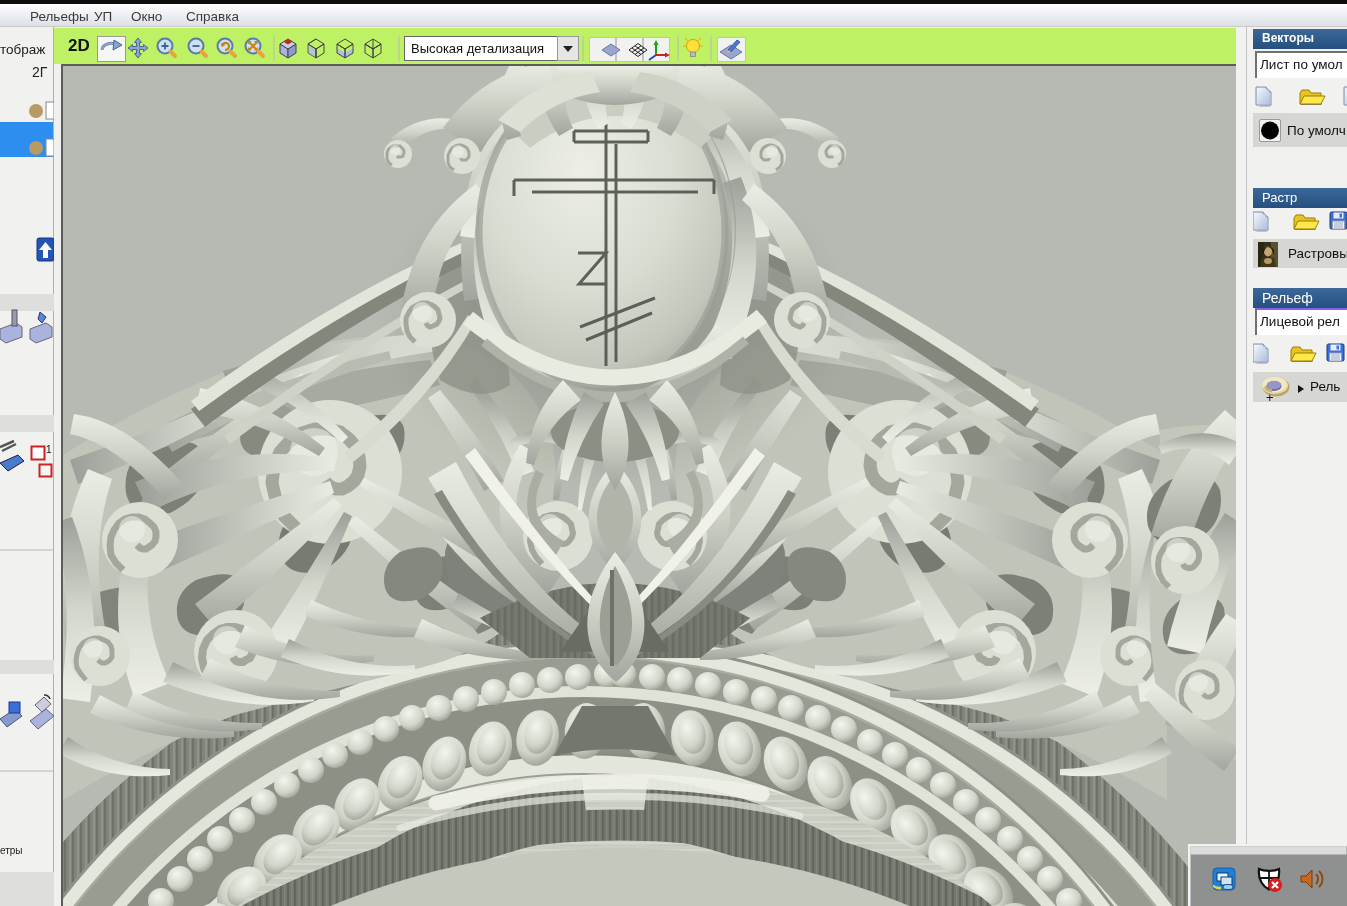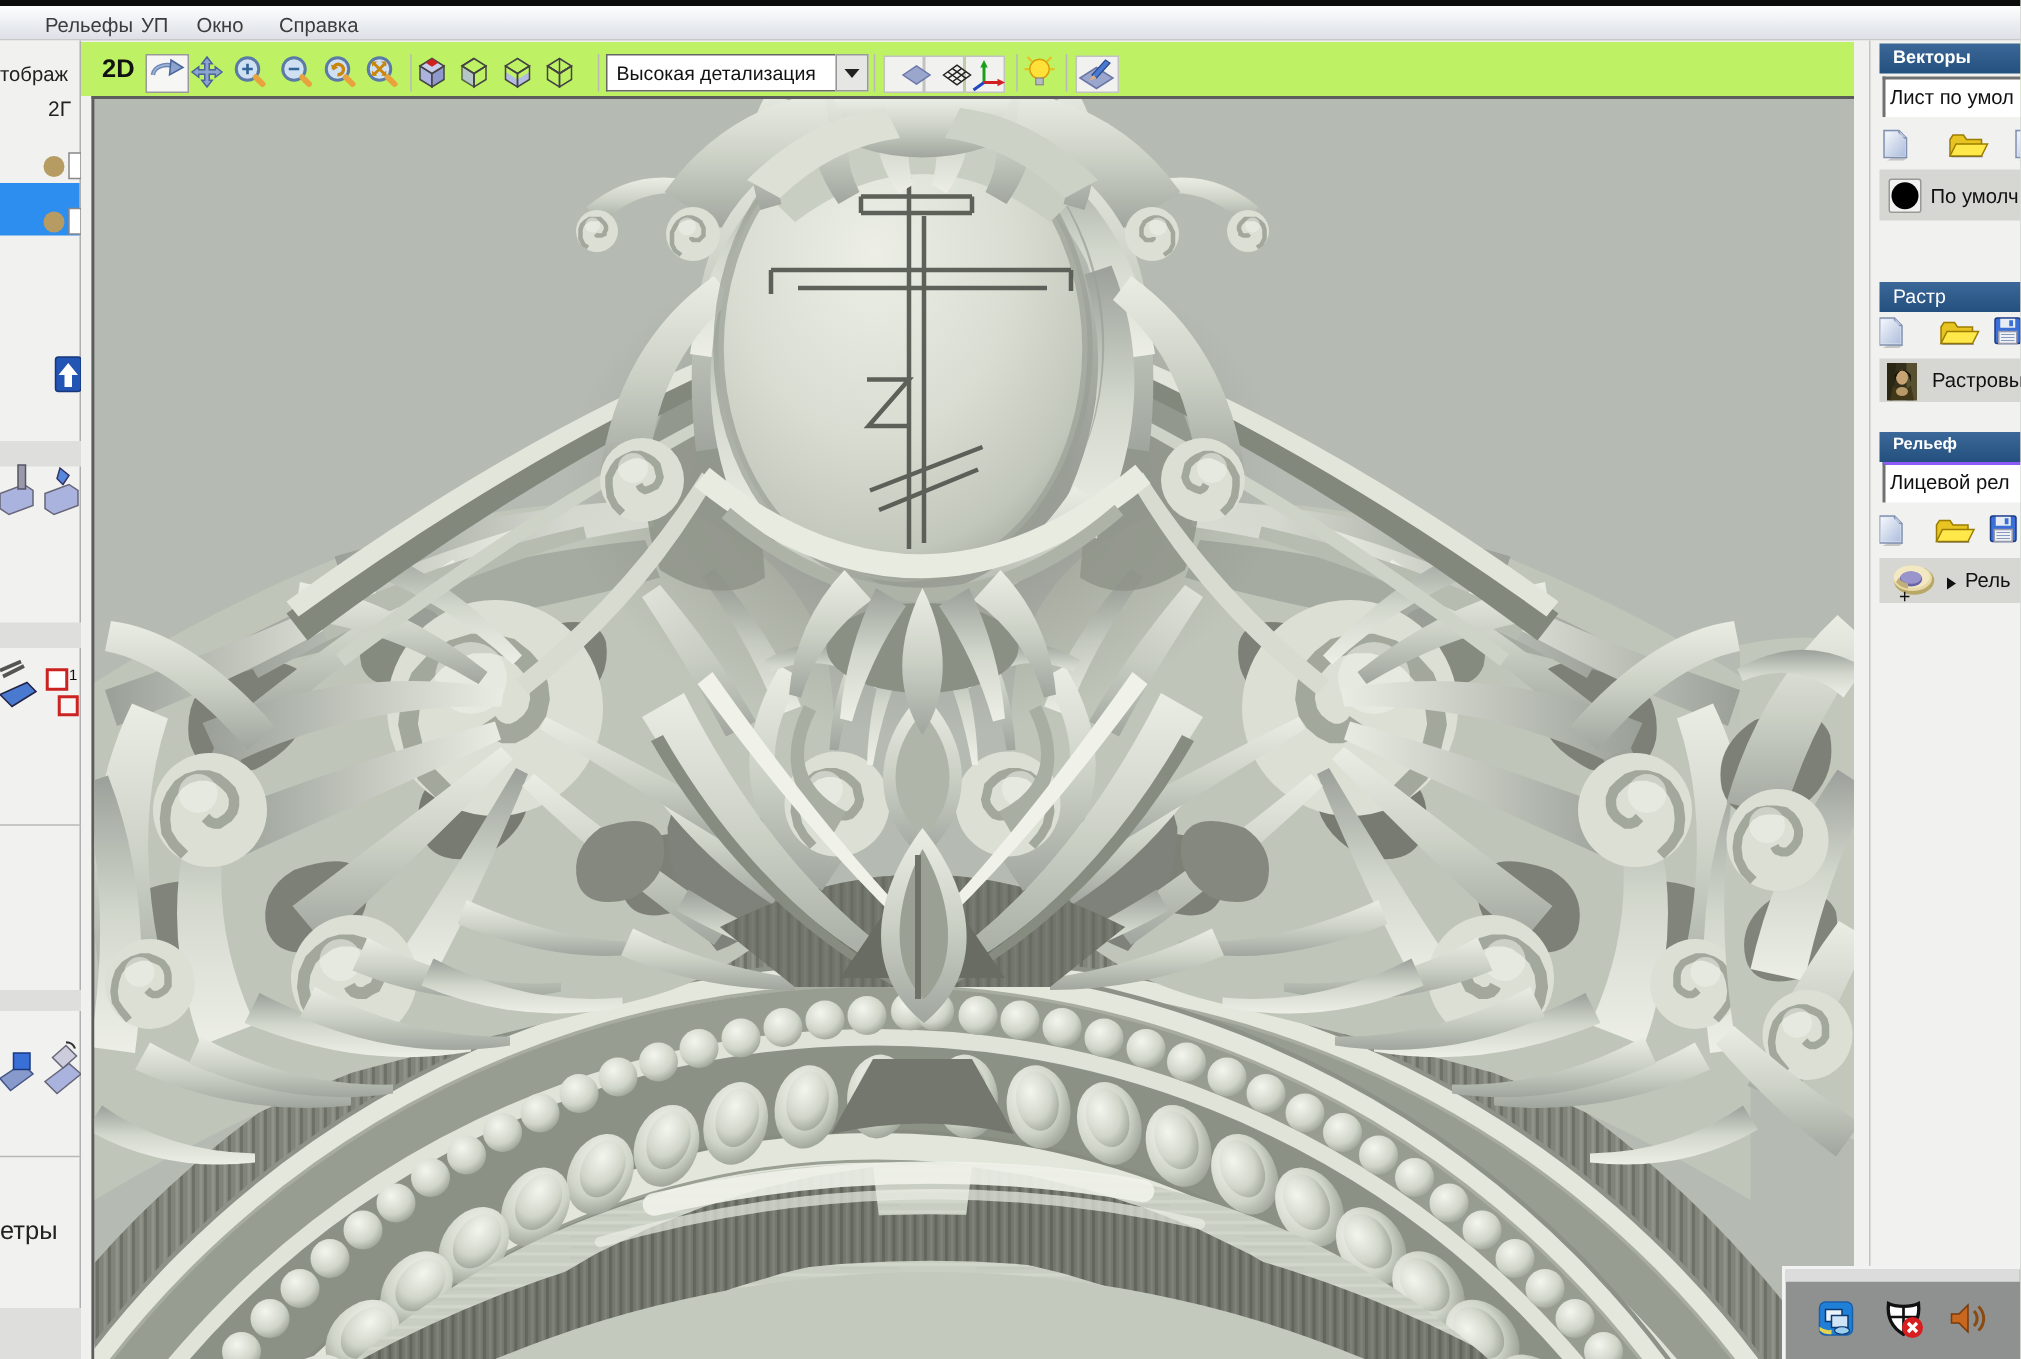--- a/index.html
+++ b/index.html
@@ -606,42 +606,42 @@
     <path d="M0,420 L14,414 M2,424 L16,417" stroke="#555" stroke-width="2.5"></path>
     <path d="M0,436 L18,428 L24,434 L8,444 Z" fill="#4a7ad0" stroke="#224"></path>
     <path d="M0,692 L15,682 L22,689 L7,700 Z" fill="#8899cc" stroke="#445588"></path>
     <rect x="9" y="675" width="11" height="11" fill="#3a6fd8" stroke="#1a3a80"></rect>
     <path d="M30,694 L46,682 L54,689 L38,702 Z" fill="#aab2de" stroke="#667"></path>
     <path d="M35,678 L44,670 L51,677 L42,685 Z" fill="#ccccdd" stroke="#667"></path>
     <path d="M44,668 a6,6 0 0 1 6,4" fill="none" stroke="#333" stroke-width="1.5"></path>
     <line x1="0" y1="523" x2="54" y2="523" stroke="#b8b8b8"></line>
     <line x1="0" y1="744" x2="54" y2="744" stroke="#b8b8b8"></line>
   </svg>
-<div class="abs" style="left:0;top:811px;font-size:17px;color:#222">етры</div>
+<div class="abs" style="left:0;top:845px;font-size:10px;color:#222">етры</div>
 
 <div class="abs" style="left:1236px;top:27px;width:111px;height:879px;background:#f1f1f0"></div>
 <div class="abs" style="left:1246px;top:27px;width:1px;height:879px;background:#c4c4c4"></div>
 <div class="abs" style="left:1253px;top:29px;width:94px;height:20px;background:linear-gradient(180deg,#3c6899,#24507f);color:#fff;font-weight:bold;font-size:12px;padding:2px 11px 0 9px">Векторы</div>
 <div class="abs" style="left:1255px;top:51px;width:92px;height:27px;background:#fff;border-top:2px solid #707070;border-left:2px solid #707070;font-size:13.5px;color:#111;padding:4px 0 0 3px;white-space:nowrap;overflow:hidden">Лист по умол</div>
 <div class="abs" style="left:1253px;top:113px;width:94px;height:34px;background:#d6d6d3"></div>
 <div class="abs" style="left:1259px;top:119px;width:22px;height:23px;background:#f2f2f1;border:1px solid #999;border-radius:2px"></div>
 <div class="abs" style="left:1287px;top:123px;font-size:13.5px;color:#111">По умолч</div>
 <div class="abs" style="left:1253px;top:188px;width:94px;height:20px;background:linear-gradient(180deg,#3c6899,#24507f);color:#fff;font-weight:normal;font-size:13px;padding:2px 0 0 9px">Растр</div>
 <div class="abs" style="left:1253px;top:239px;width:94px;height:29px;background:#d6d6d3"></div>
 <svg style="position:absolute;left:1258px;top:242px" width="20" height="25" viewBox="0 0 20 25">
     <rect width="20" height="25" fill="#35301c"></rect>
     <rect x="13" y="0" width="7" height="25" fill="#58512f"></rect>
     <path d="M0,0 L6,0 L4,25 L0,25 Z" fill="#2a2614"></path>
     <ellipse cx="10" cy="9.5" rx="4" ry="5" fill="#c8a474"></ellipse>
     <path d="M5,8 Q10,1 16,8 L16,13 Q14,5 10,5 Q7,5 5,13 Z" fill="#1c1606"></path>
     <path d="M4,15 Q10,20 16,15 L18,25 L2,25 Z" fill="#403618"></path>
     <ellipse cx="10" cy="19" rx="4" ry="3" fill="#b89868"></ellipse>
   </svg>
 <div class="abs" style="left:1288px;top:246px;font-size:13.5px;color:#111">Растровы</div>
-<div class="abs" style="left:1253px;top:288px;width:94px;height:20px;background:linear-gradient(180deg,#3c6899,#24507f);color:#fff;font-weight:bold;font-size:11px;padding:2px 0 0 9px">Рельеф</div>
+<div class="abs" style="left:1253px;top:288px;width:94px;height:20px;background:linear-gradient(180deg,#3c6899,#24507f);color:#fff;font-weight:normal;font-size:14px;padding:2px 0 0 9px">Рельеф</div>
 <div class="abs" style="left:1255px;top:308px;width:92px;height:27px;background:#fff;border-top:2px solid #8b5cf6;border-left:2px solid #707070;font-size:13.5px;color:#111;padding:4px 0 0 3px;white-space:nowrap;overflow:hidden">Лицевой рел</div>
 <div class="abs" style="left:1253px;top:372px;width:94px;height:30px;background:#d6d6d3"></div>
 <div class="abs" style="left:1310px;top:379px;font-size:13.5px;color:#111">Рель</div>
 <svg style="position:absolute;left:1253px;top:27px" width="94" height="400" viewBox="0 0 94 400">
     <g transform="translate(3,60)">
       <path d="M2,20 L13,20 L16,18 L6,18 Z" fill="#999" opacity="0.5"></path>
       <path d="M0,0 L10,0 L15,5 L15,18 L0,18 Z" fill="#dce4f0"></path>
       <path d="M0,0 L10,0 L15,5 L15,18 L0,18 Z" fill="none" stroke="#8090b0" stroke-width="1"></path>
       <path d="M10,0 L10,5 L15,5" fill="#b8c6dd" stroke="#8090b0" stroke-width="1"></path>
       <linearGradient id="pg3" x1="0" y1="0" x2="1" y2="1">

